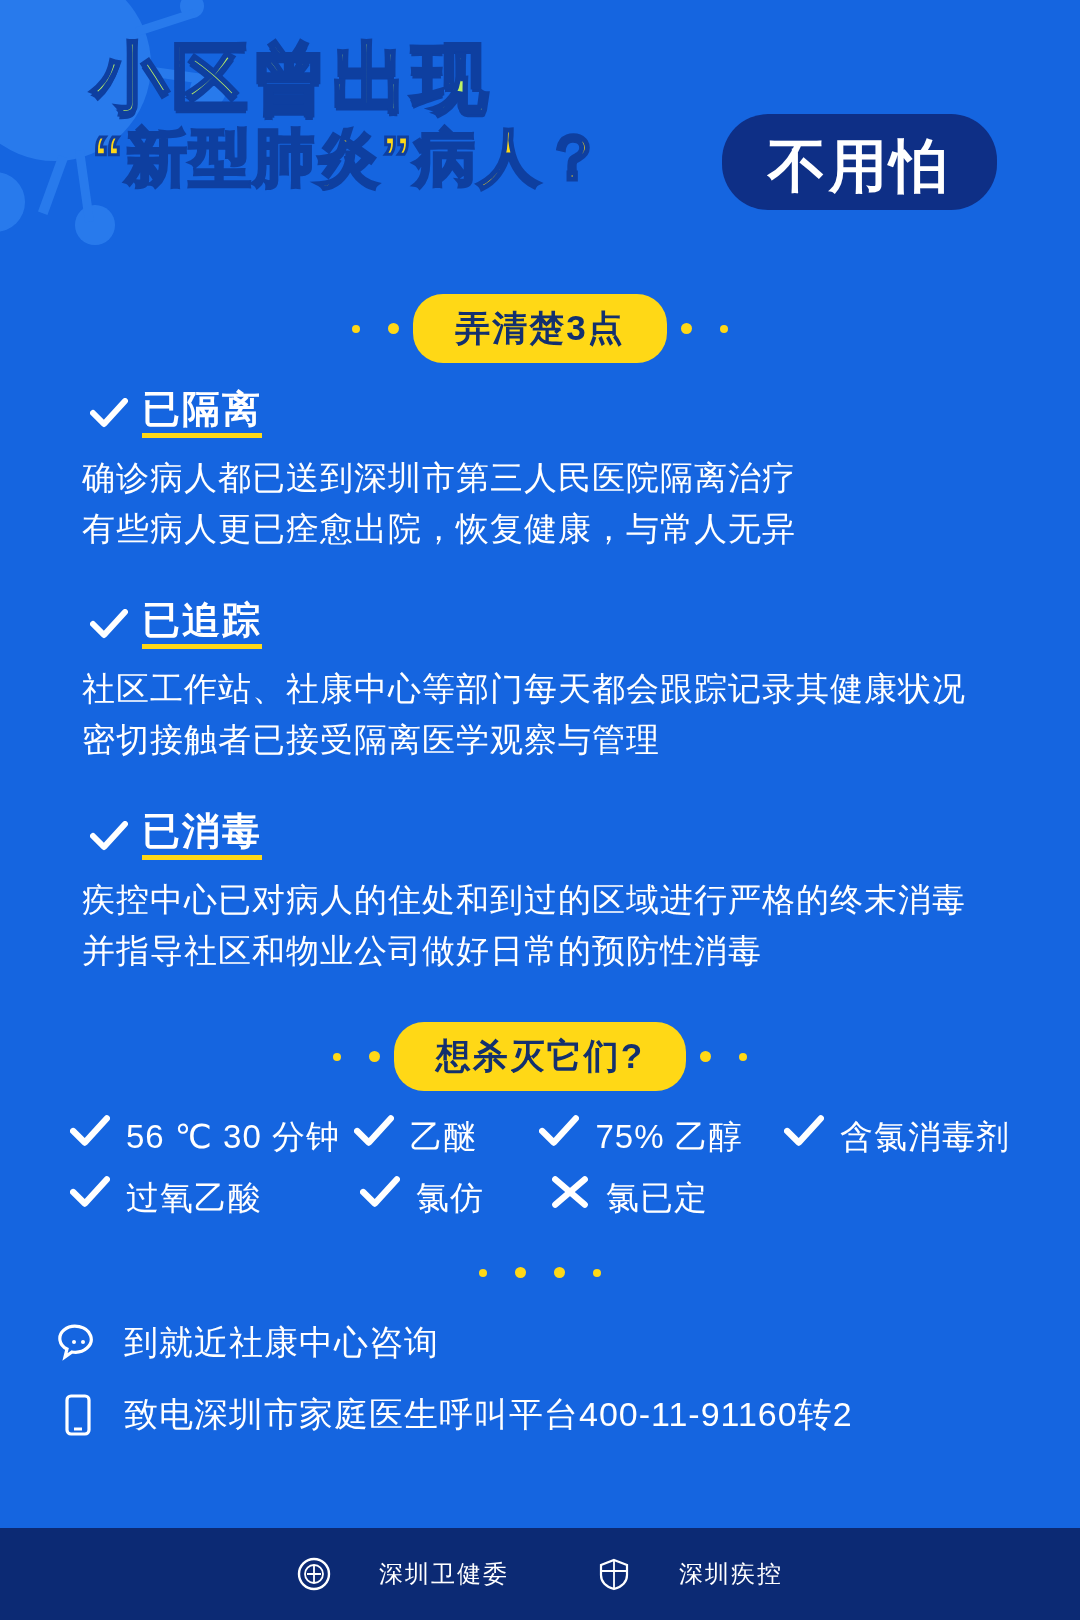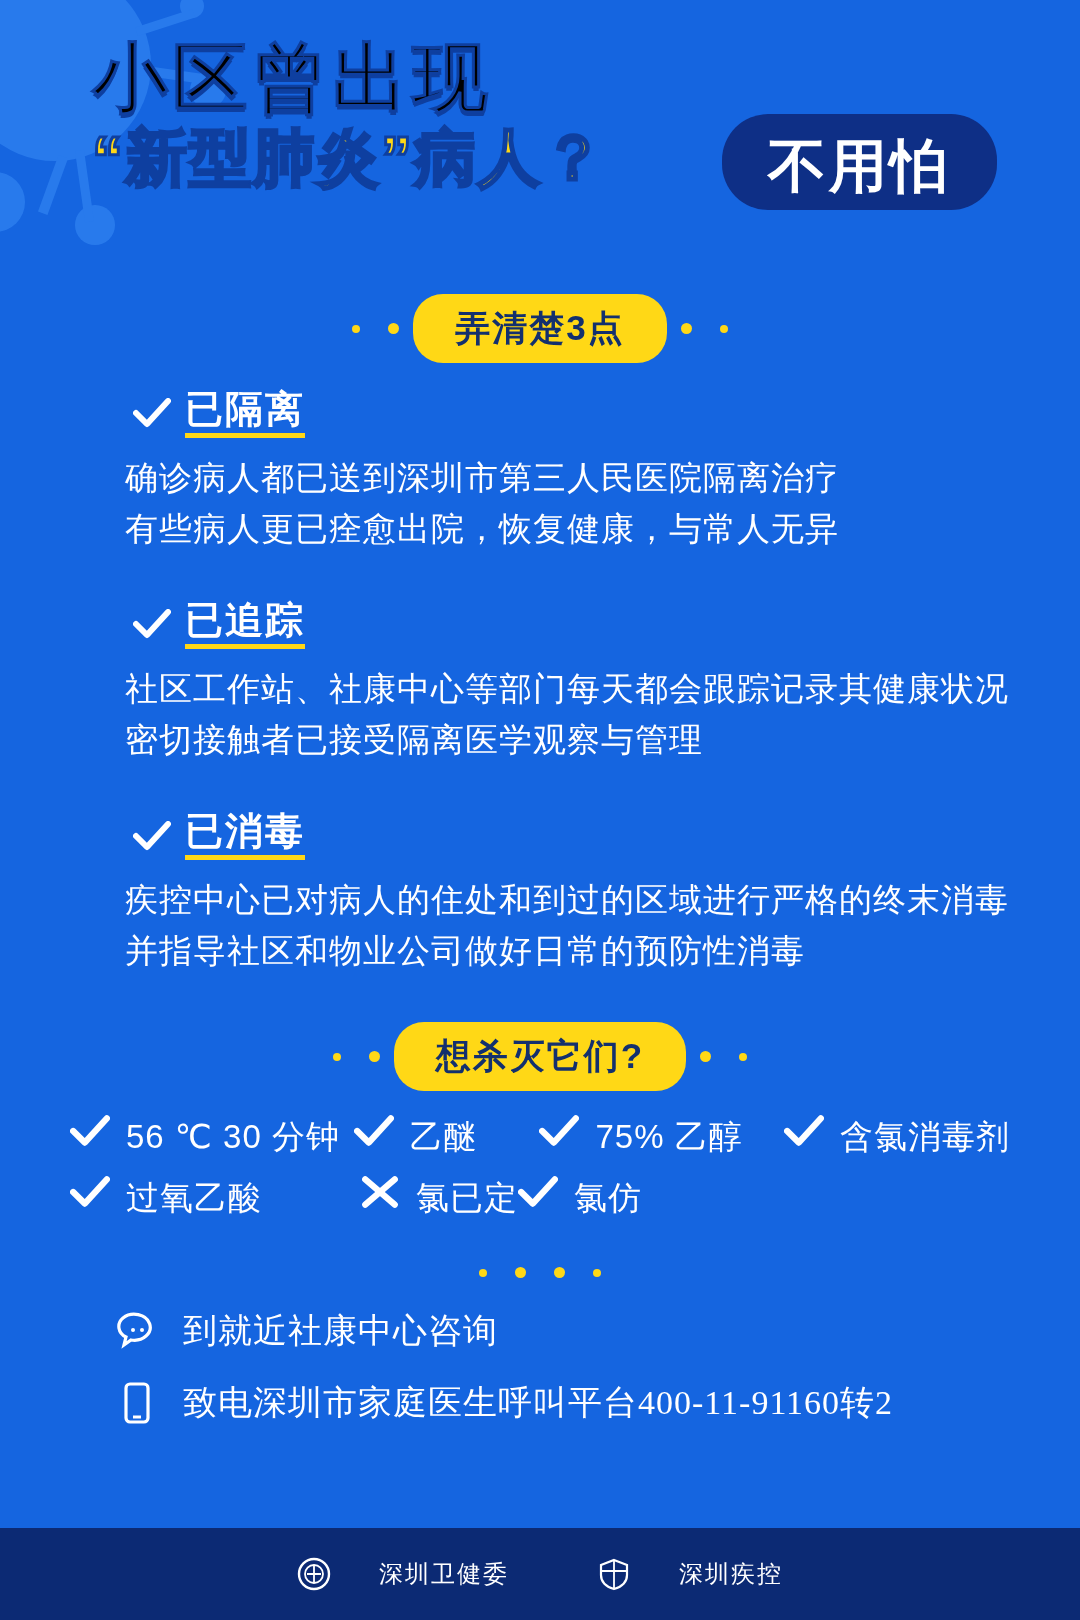--- a/index.html
+++ b/index.html
@@ -13,21 +13,21 @@
   
   .virus{position:absolute;left:-40px;top:-30px;width:330px;height:330px;pointer-events:none;}
   .virus svg{display:block;}
 
   .page{position:relative;width:1080px;height:1620px;}
 
   
   .header{position:relative;padding:38px 0 0 0;height:230px;}
   .title-block{position:relative;margin-left:92px;width:905px;}
   .title-line1{
-    font-size:76px;font-weight:normal;color:#000000;letter-spacing:4px;
+    font-size:76px;font-weight:bold;color:#bef264;letter-spacing:4px;
     line-height:1.05;
     -webkit-text-stroke:3px #0e3fa0;
     text-shadow:0 4px 0 #0e3fa0;
     position:relative;z-index:3;
   }
   .title-line2{
     margin-top:6px;
     font-size:62px;font-weight:bold;color:#ffd816;letter-spacing:2px;
     line-height:1.1;
     -webkit-text-stroke:3px #0e3fa0;
@@ -51,21 +51,21 @@
   .pill-yellow{
     background:#ffd816;border-radius:30px;
     padding:11px 42px;
   }
   .pill-yellow span{
     font-size:35px;font-weight:bold;color:#13306e;letter-spacing:2px;
   }
 
   
   .points{padding:18px 0 0 0;}
-  .point{margin:0 1px 46px 0;padding-left:43px;}
+  .point{margin:0 1px 46px 0;}
   .point-title{
     display:flex;align-items:center;margin-left:90px;margin-bottom:14px;
   }
   .check{
     width:38px;height:30px;margin-right:14px;flex:0 0 auto;
   }
   .point-title-text{
     font-size:38px;font-weight:bold;color:#ffffff;letter-spacing:2px;
     border-bottom:5px solid #ffd816;padding-bottom:2px;line-height:1.1;
   }
@@ -75,21 +75,21 @@
   }
 
   
   .kill-grid{margin:24px 0 0 0;padding:0 70px;}
   .kill-row{display:flex;align-items:center;margin-bottom:16px;}
   .kill-item{display:flex;}
   .kill-item .mark{width:40px;height:32px;margin-right:16px;flex:0 0 auto;}
   .kill-item .label{font-size:33px;color:#ffffff;letter-spacing:1px;white-space:nowrap;}
 
   
-  .contact{margin-top:30px;padding-left:117px;font-family:Liberation Serif, serif;}
+  .contact{margin-top:42px;padding-left:58px;}
   .contact-row{display:flex;align-items:center;margin-bottom:26px;}
   .contact-row .ico{width:44px;height:46px;margin-right:22px;flex:0 0 auto;}
   .contact-row .txt{font-size:34px;color:#ffffff;letter-spacing:1px;}
 
   
   .footer{
     position:absolute;left:0;bottom:0;width:1080px;height:92px;
     background:#0c2a74;display:flex;align-items:center;justify-content:center;
   }
   .brand{display:flex;align-items:center;margin:0 44px;gap:36px;}
@@ -216,31 +216,31 @@
         <span class="label">含氯消毒剂</span>
       </div>
     </div>
     <div class="kill-row">
       <div class="kill-item" style="width:290px">
         <svg class="mark" viewBox="0 0 38 30">
           <path d="M3 15 L14 26 L35 3" fill="none" stroke="#ffffff" stroke-width="6" stroke-linecap="round" stroke-linejoin="round"></path>
         </svg>
         <span class="label">过氧乙酸</span>
       </div>
+      <div class="kill-item" style="width:190px">
+        <svg class="mark" viewBox="0 0 38 30">
+          <path d="M3 15 L14 26 L35 3" fill="none" stroke="#ffffff" stroke-width="6" stroke-linecap="round" stroke-linejoin="round"></path>
+        </svg>
+        <span class="label">氯仿</span>
+      </div>
       <div class="kill-item">
         <svg class="mark" viewBox="0 0 38 30">
           <path d="M5 3 L33 27 M33 3 L5 27" fill="none" stroke="#ffffff" stroke-width="6" stroke-linecap="round"></path>
         </svg>
         <span class="label">氯已定</span>
-      </div>
-      <div class="kill-item" style="width:190px">
-        <svg class="mark" viewBox="0 0 38 30">
-          <path d="M3 15 L14 26 L35 3" fill="none" stroke="#ffffff" stroke-width="6" stroke-linecap="round" stroke-linejoin="round"></path>
-        </svg>
-        <span class="label">氯仿</span>
       </div>
     </div>
   </div>
 
   <div class="section-head" style="margin-top:46px">
     <span class="dot sm"></span>
     <span class="dot"></span>
     <span class="dot"></span>
     <span class="dot sm"></span>
   </div>

